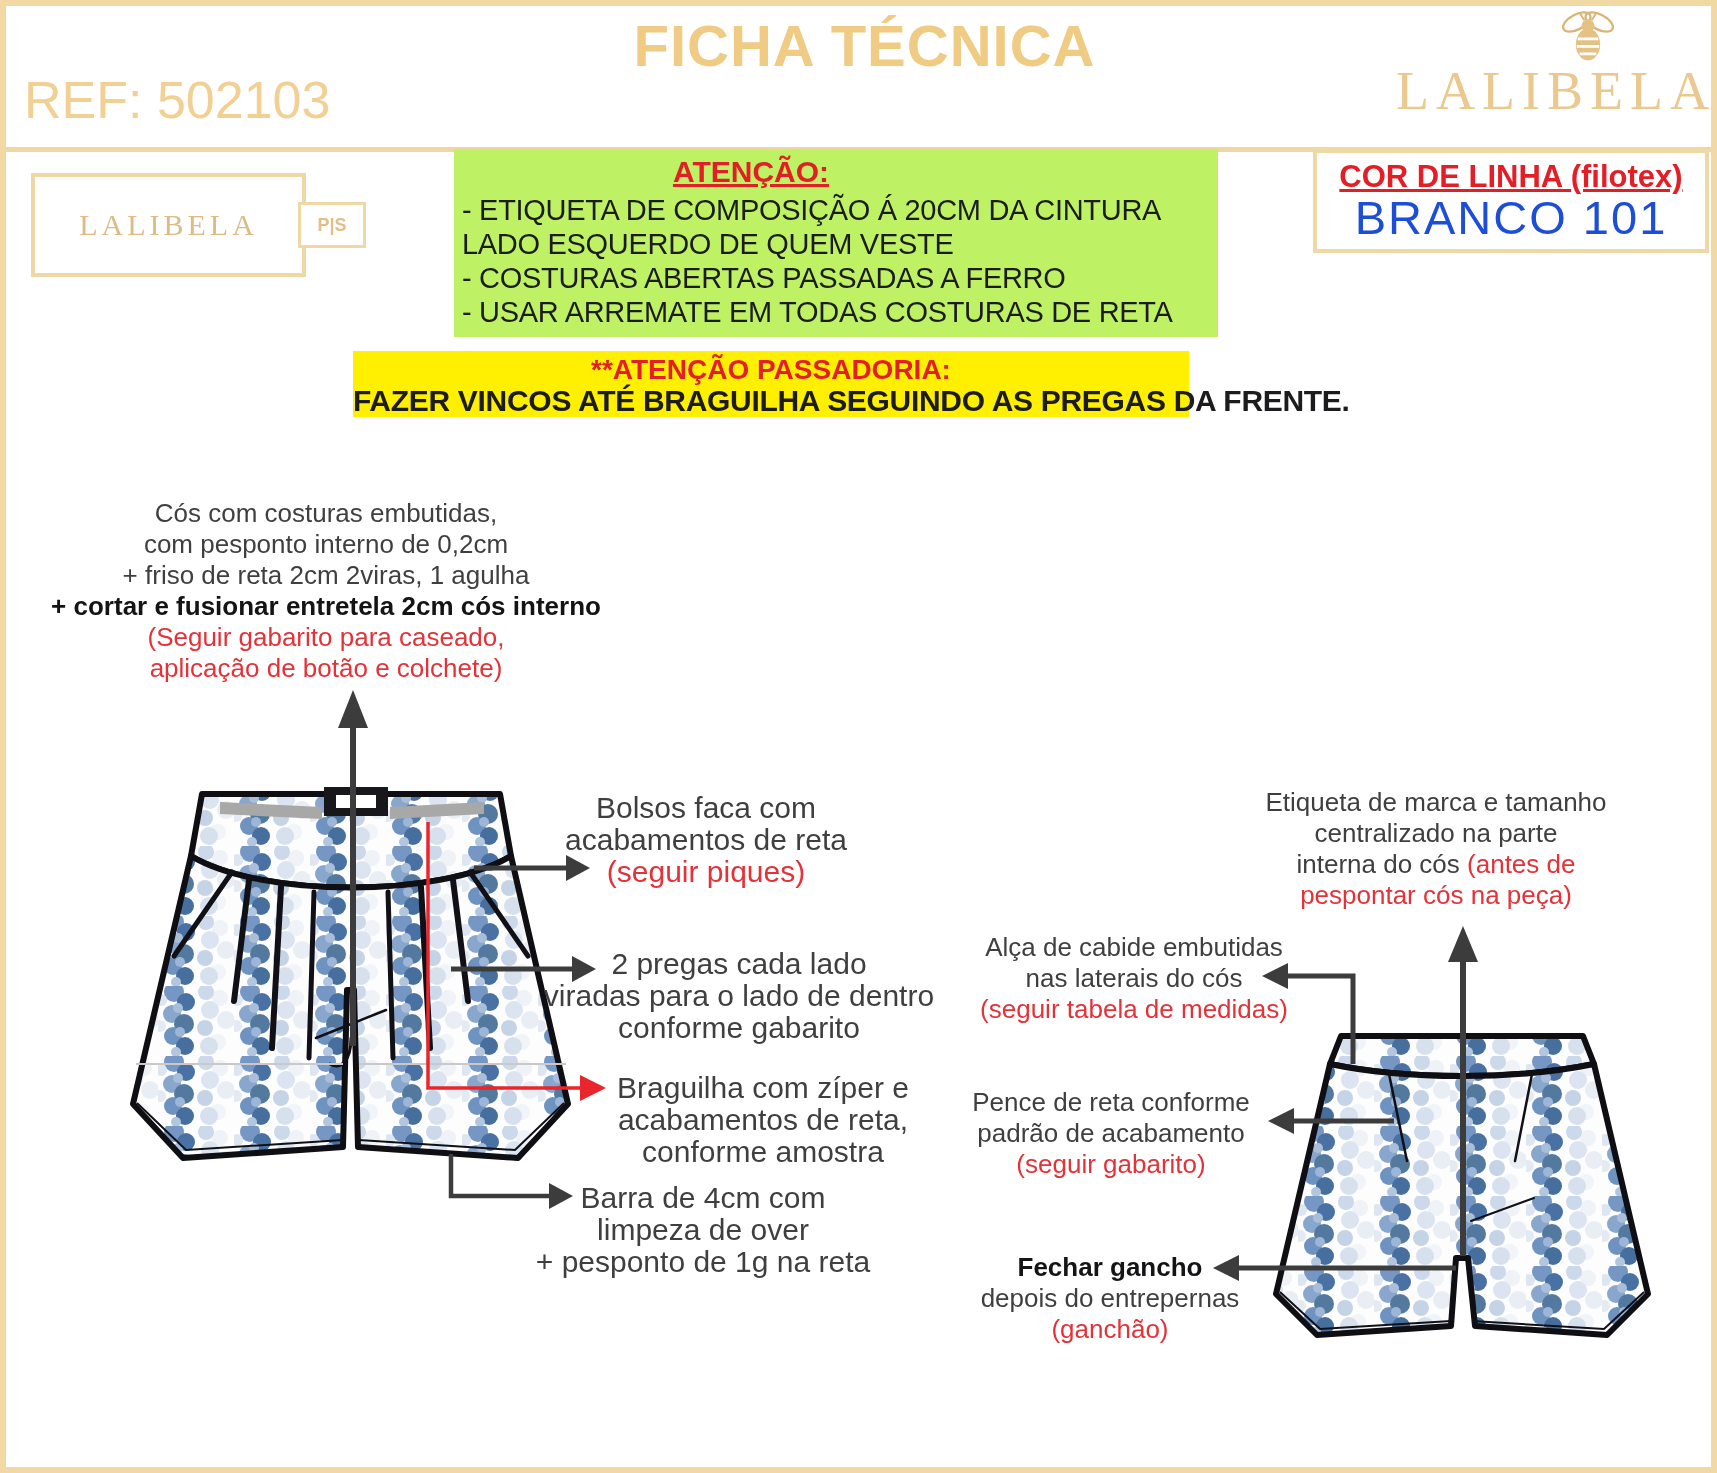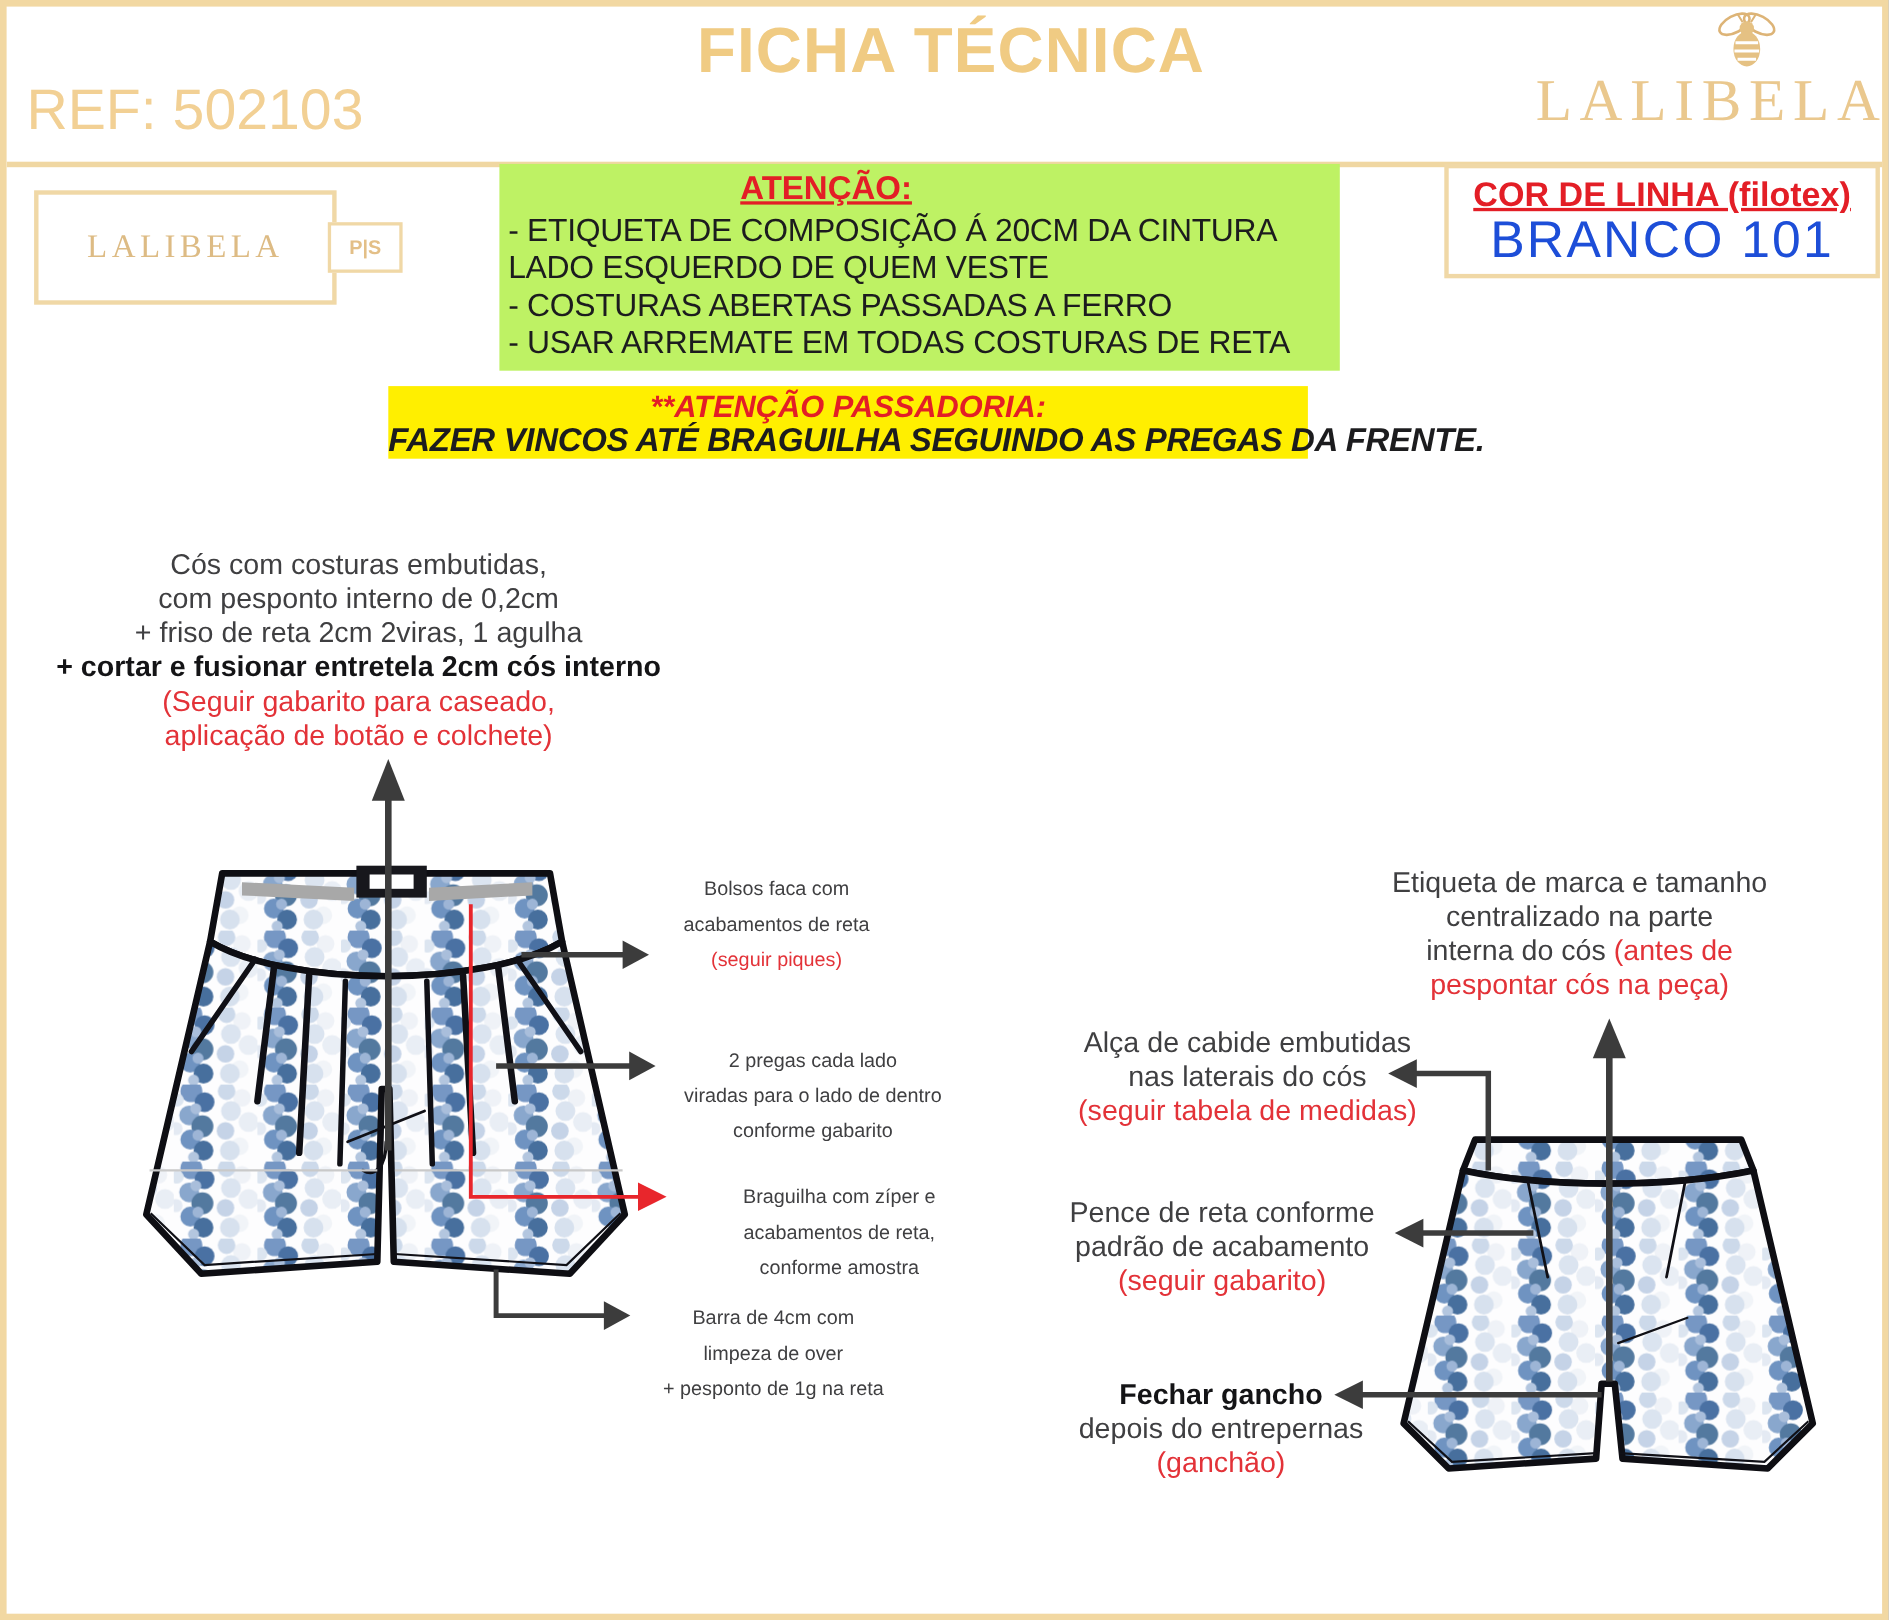--- a/index.html
+++ b/index.html
@@ -23,32 +23,32 @@
   .size-box{left:292px;top:196px;width:62px;height:40px;border:3px solid #f0d8a6;
             background:#fff;display:flex;align-items:center;justify-content:center;
             font-size:18px;font-weight:bold;color:#e3bf87;z-index:3;}
   
   .warn1{left:448px;top:143px;width:764px;height:188px;background:#bef264;z-index:2;
          padding:6px 8px;box-sizing:border-box;color:#1c1c1e;font-size:29px;}
   .warn1-title{text-align:center;padding-right:170px;color:#e31e26;font-weight:bold;
                font-size:30px;text-decoration:underline;margin-bottom:4px;}
   .warn1 .wline{line-height:34px;white-space:nowrap;letter-spacing:-0.3px;}
   .warn2{left:347px;top:345px;width:836px;height:66px;background:#ffef00;z-index:2;
-         text-align:center;padding-top:3px;box-sizing:border-box;font-style:italic;}
+         text-align:center;padding-top:3px;box-sizing:border-box;}
   .warn2-title{color:#e31e26;font-weight:bold;font-size:28px;line-height:31px;}
   .warn2-line{color:#1c1c1e;font-weight:bold;font-size:30px;line-height:31px;
               letter-spacing:-0.3px;white-space:nowrap;}
   
   .thread-box{left:1307px;top:143px;width:396px;height:104px;border:4px solid #f0d8a6;
               box-sizing:border-box;text-align:center;z-index:2;padding-top:6px;}
   .thread-title{color:#e31e26;font-weight:bold;font-size:31px;
                 text-decoration:underline;line-height:36px;}
   .thread-value{color:#1d4ed8;font-size:47px;letter-spacing:2px;line-height:46px;}
   
-  .note{z-index:3;text-align:center;color:#3f3f41;font-size:18px;line-height:32px;
+  .note{z-index:3;text-align:center;color:#3f3f41;font-size:30px;line-height:32px;
         transform:translateX(-50%);white-space:nowrap;}
   .note .red{color:#e33238;}
   .note .bold{font-weight:bold;color:#141416;}
   .note-left{font-size:26px;line-height:31px;}
   .small-note{font-size:26px;line-height:31px;}
   svg.art{position:absolute;left:0;top:0;z-index:1;pointer-events:none;}
 </style>
 </head>
 <body>
 

